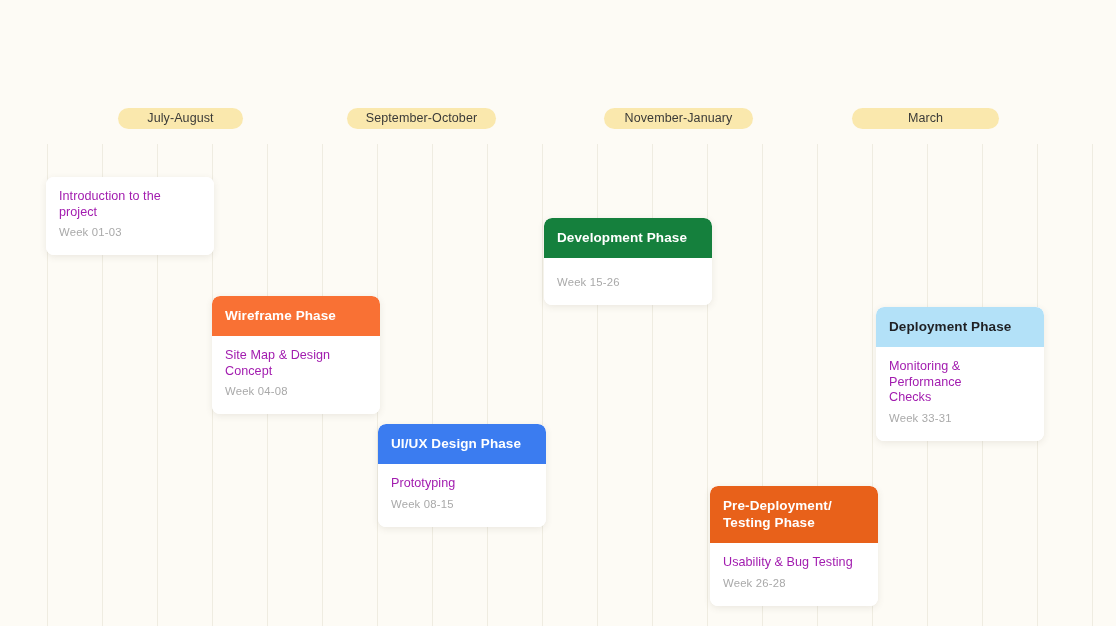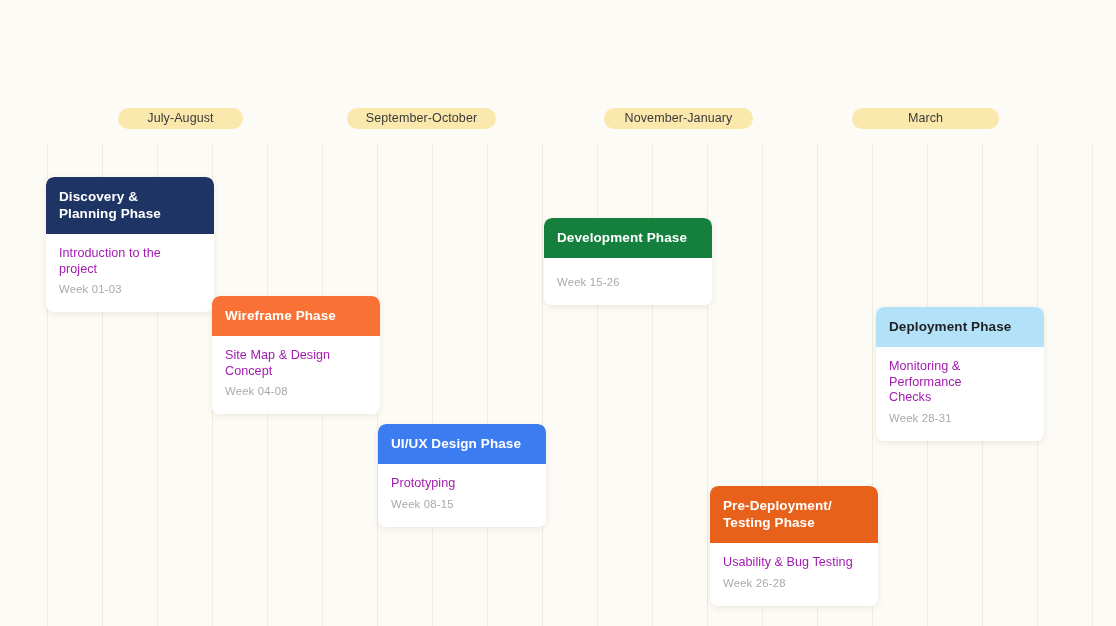--- a/index.html
+++ b/index.html
@@ -118,22 +118,20 @@
 
   <div id="periods-layer">
       <div class="period-pill" style="left: 118px; top: 108px; width: 125px;">July-August</div>
       <div class="period-pill" style="left: 347px; top: 108px; width: 149px;">September-October</div>
       <div class="period-pill" style="left: 604px; top: 108px; width: 149px;">November-January</div>
       <div class="period-pill" style="left: 852px; top: 108px; width: 147px;">March</div>
     </div>
 
   <div id="phases-layer">
       <div class="phase-card" style="left: 46px; top: 177px; width: 168px;">
-        <div class="card-header" style="background: rgb(30, 52, 101); color: rgb(255, 255, 255); white-space: pre-line;">Discovery &amp;
-Planning Phase</div>
         <div class="card-body">
           <div class="card-task" style="white-space: pre-line;">Introduction to the project</div>
           <div class="card-week">Week 01-03</div>
         </div>
       </div>
       <div class="phase-card" style="left: 212px; top: 296px; width: 168px;">
         <div class="card-header" style="background: rgb(249, 113, 52); color: rgb(255, 255, 255); white-space: pre-line;">Wireframe Phase</div>
         <div class="card-body">
           <div class="card-task" style="white-space: pre-line;">Site Map &amp; Design Concept</div>
           <div class="card-week">Week 04-08</div>
@@ -158,18 +156,18 @@
         <div class="card-body">
           <div class="card-task" style="white-space: pre-line;">Usability &amp; Bug Testing</div>
           <div class="card-week">Week 26-28</div>
         </div>
       </div>
       <div class="phase-card" style="left: 876px; top: 307px; width: 168px;">
         <div class="card-header dark-text" style="background: rgb(179, 225, 248); color: rgb(31, 32, 36); white-space: pre-line;">Deployment Phase</div>
         <div class="card-body">
           <div class="card-task" style="white-space: pre-line;">Monitoring &amp; Performance
 Checks</div>
-          <div class="card-week">Week 28-31</div>
+          <div class="card-week">Week 33-31</div>
         </div>
       </div>
     </div>
 
 </div>
 
 </body></html>

